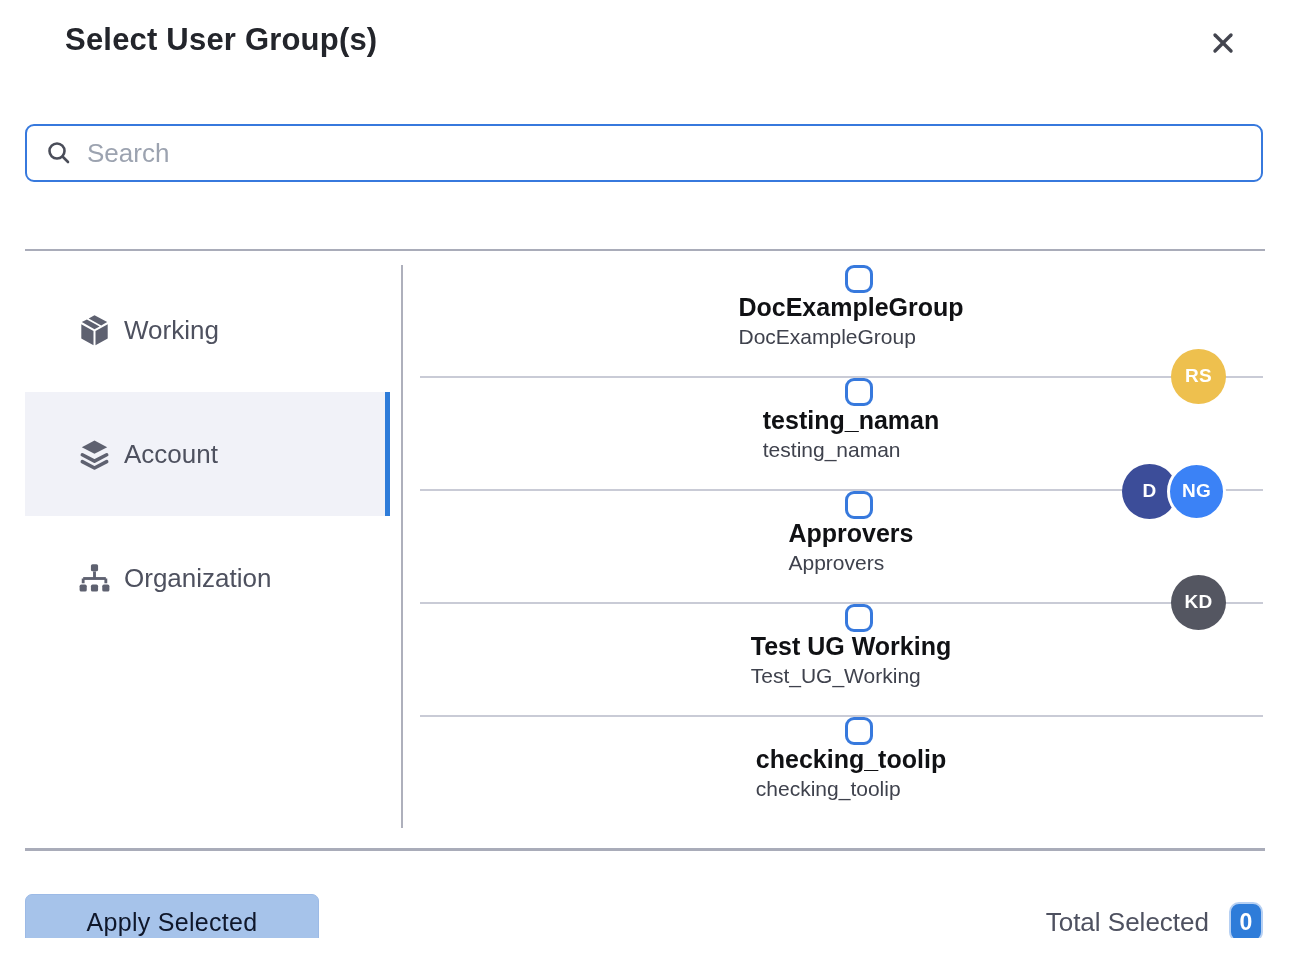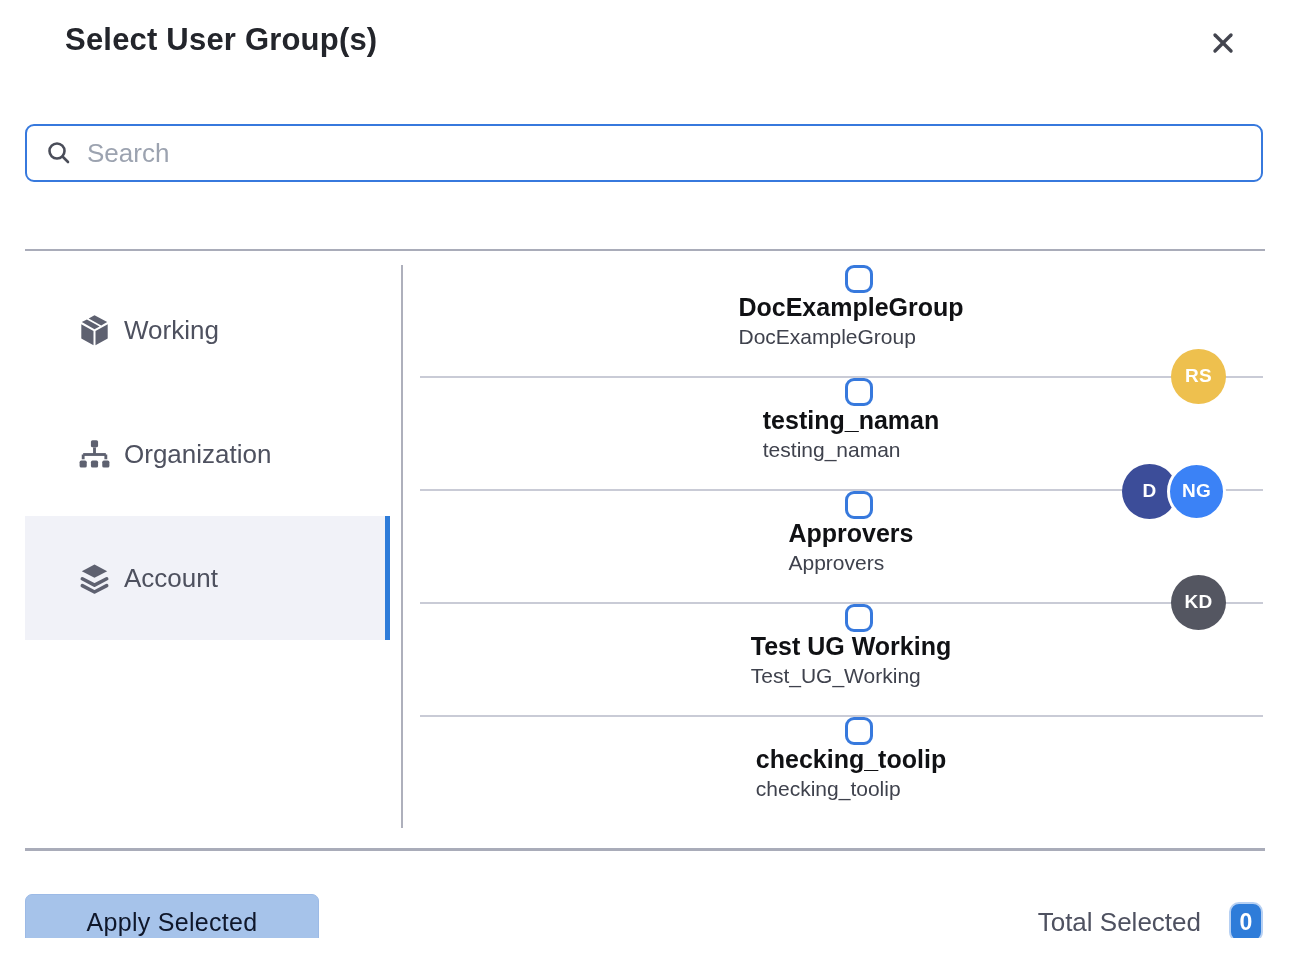--- a/index.html
+++ b/index.html
@@ -174,21 +174,21 @@
     font-weight: 500;
     cursor: pointer;
     letter-spacing: 0.3px;
   }
   .total {
     position: absolute;
     top: 894px; right: 27px;
     height: 56px;
     display: flex;
     align-items: center;
-    gap: 28px;
+    gap: 20px;
   }
   .total-label { font-size: 26px; color: #4E5160; }
   .badge {
     width: 34px; height: 40px;
     background: #2E7CD9;
     border: 2px solid #B6D0F3;
     border-radius: 10px;
     color: #ffffff;
     font-weight: 700;
     font-size: 23px;
@@ -232,48 +232,48 @@
       <div class="tab">
         <span class="tab-icon">
           <svg width="31" height="33" viewBox="0 0 24 26">
             <path d="M12 1 L22 6.4 L17.3 9 L7.4 3.5 Z" fill="#5E6170"></path>
             <path d="M6 4.3 L16 9.8 L12 12 L2 6.4 Z" fill="#5E6170"></path>
             <path d="M1.6 8 L11.2 13.3 L11.2 24.6 L1.6 19.3 Z" fill="#5E6170"></path>
             <path d="M22.4 8 L12.8 13.3 L12.8 24.6 L22.4 19.3 Z" fill="#5E6170"></path>
           </svg>
         </span>
         <span class="tab-label">Working</span>
+      </div>
+
+      <div class="tab selected">
+        <span class="tab-icon">
+          <svg width="31" height="33" viewBox="0 0 24 26">
+            <path d="M12 2 L22 7.2 L12 12.4 L2 7.2 Z" fill="#5E6170"></path>
+            <path d="M2.4 13.2 L12 18.2 L21.6 13.2" fill="none" stroke="#5E6170" stroke-width="2.8" stroke-linecap="round" stroke-linejoin="round"></path>
+            <path d="M2.4 18.6 L12 23.6 L21.6 18.6" fill="none" stroke="#5E6170" stroke-width="2.8" stroke-linecap="round" stroke-linejoin="round"></path>
+          </svg>
+        </span>
+        <span class="tab-label">Account</span>
       </div>
 
       <div class="tab">
         <span class="tab-icon">
           <svg width="31" height="29" viewBox="0 0 26 24">
             <rect x="10" y="0" width="6" height="6" rx="1.4" fill="#5E6170"></rect>
             <line x1="13" y1="6" x2="13" y2="12" stroke="#5E6170" stroke-width="2.4"></line>
             <line x1="3.5" y1="12" x2="22.5" y2="12" stroke="#5E6170" stroke-width="2.4"></line>
             <line x1="3.5" y1="12" x2="3.5" y2="16" stroke="#5E6170" stroke-width="2.4"></line>
             <line x1="22.5" y1="12" x2="22.5" y2="16" stroke="#5E6170" stroke-width="2.4"></line>
             <rect x="0.5" y="17" width="6" height="6" rx="1.4" fill="#5E6170"></rect>
             <rect x="10" y="17" width="6" height="6" rx="1.4" fill="#5E6170"></rect>
             <rect x="19.5" y="17" width="6" height="6" rx="1.4" fill="#5E6170"></rect>
           </svg>
         </span>
         <span class="tab-label">Organization</span>
       </div>
-
-      <div class="tab selected">
-        <span class="tab-icon">
-          <svg width="31" height="33" viewBox="0 0 24 26">
-            <path d="M12 2 L22 7.2 L12 12.4 L2 7.2 Z" fill="#5E6170"></path>
-            <path d="M2.4 13.2 L12 18.2 L21.6 13.2" fill="none" stroke="#5E6170" stroke-width="2.8" stroke-linecap="round" stroke-linejoin="round"></path>
-            <path d="M2.4 18.6 L12 23.6 L21.6 18.6" fill="none" stroke="#5E6170" stroke-width="2.8" stroke-linecap="round" stroke-linejoin="round"></path>
-          </svg>
-        </span>
-        <span class="tab-label">Account</span>
-      </div>
     </div>
 
     <div class="v-divider"></div>
 
     <div class="list">
 
       <div class="row">
         <div class="checkbox"></div>
         <div class="row-text">
           <div class="row-title">DocExampleGroup</div>

